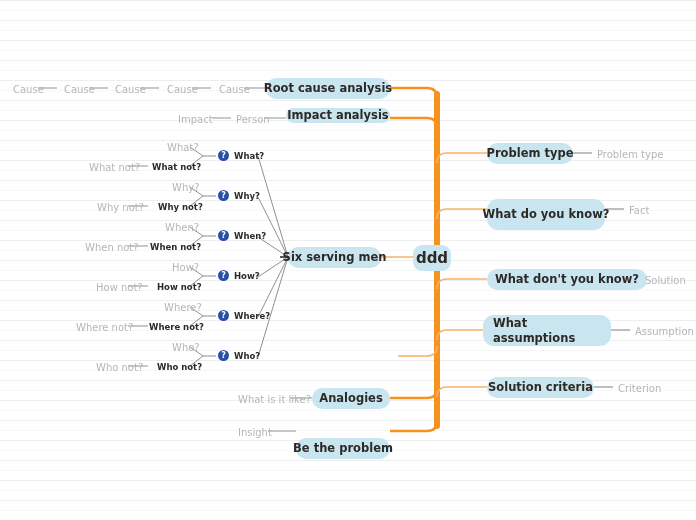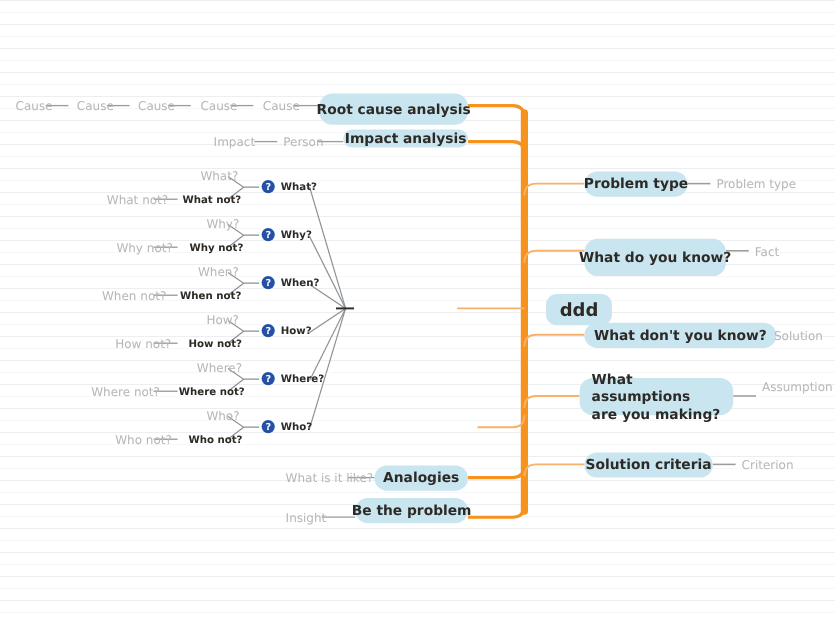--- a/index.html
+++ b/index.html
@@ -183,69 +183,71 @@
 
     <g stroke="#f7b267" stroke-width="1.6" fill="none">
       <path d="M437,163 Q437,153 447,153 L487,153"></path>
       <path d="M437,219 Q437,209 447,209 L487,209"></path>
       <path d="M437,289 Q437,279 447,279 L487,279"></path>
       <path d="M437,340 Q437,330 447,330 L483,330"></path>
       <path d="M437,397 Q437,387 447,387 L487,387"></path>
     </g>
   </svg>
 
-  <div class="node center" style="left:413px; top:245px; width:55px; height:26px;margin-left:42px;">
+  <div class="node center" style="left:413px; top:245px; width:38px; height:26px;">
     <span>ddd</span>
   </div>
 
-  <div class="node l1" style="left:266px; top:78px; width:124px; height:26px;">
+  <div class="node l1" style="left:266px; top:78px; width:124px; height:21px;">
     <span>Root cause analysis</span>
   </div>
 
   <div class="node l1" style="left:286px; top:108px; width:104px; height:15px;">
     <span>Impact analysis</span>
   </div>
 
+  <div class="node l1" style="left:288px; top:247px; width:93px; height:21px;">
+    <span>Six serving men</span>
+  </div>
 
   <div class="node l1" style="left:312px; top:388px; width:78px; height:21px;">
     <span>Analogies</span>
   </div>
 
-  <div class="node l1" style="left:296px; top:415px; width:94px; height:21px;">
+  <div class="node l1" style="left:296px; top:438px; width:94px; height:21px;">
     <span>Be the problem</span>
   </div>
 
 
   <div class="node l1" style="left:487px; top:143px; width:86px; height:21px;">
     <span>Problem type</span>
   </div>
 
   <div class="node l1" style="left:487px; top:199px; width:118px; height:31px;">
     <span>What do you know?</span>
   </div>
 
   <div class="node l1" style="left:487px; top:269px; width:160px; height:21px;">
     <span>What don't you know?</span>
   </div>
 
   <div class="node l1 two-line" style="left:483px; top:315px; width:128px; height:31px; justify-content:flex-start; padding-left:10px; text-align:left;">
     <span>
       <span>What assumptions</span><br>
-      <span>are you making?</span>
     </span>
   </div>
 
   <div class="node l1" style="left:487px; top:377px; width:107px; height:21px;">
     <span>Solution criteria</span>
   </div>
 
   <div class="lbl grey" style="left:597px; top:150px;">Problem type</div>
   <div class="lbl grey" style="left:629px; top:206px;">Fact</div>
   <div class="lbl grey" style="left:645px; top:276px;">Solution</div>
-  <div class="lbl grey" style="left:635px; top:319px;">Assumption</div>
+  <div class="lbl grey" style="left:635px; top:327px;">Assumption</div>
   <div class="lbl grey" style="left:618px; top:384px;">Criterion</div>
 
   <div class="lbl grey" style="left:13px; top:85px;">Cause</div>
   <div class="lbl grey" style="left:64px; top:85px;">Cause</div>
   <div class="lbl grey" style="left:115px; top:85px;">Cause</div>
   <div class="lbl grey" style="left:167px; top:85px;">Cause</div>
   <div class="lbl grey" style="left:219px; top:85px;">Cause</div>
 
   <div class="lbl grey" style="left:178px; top:115px;">Impact</div>
   <div class="lbl grey" style="left:236px; top:115px;">Person</div>

